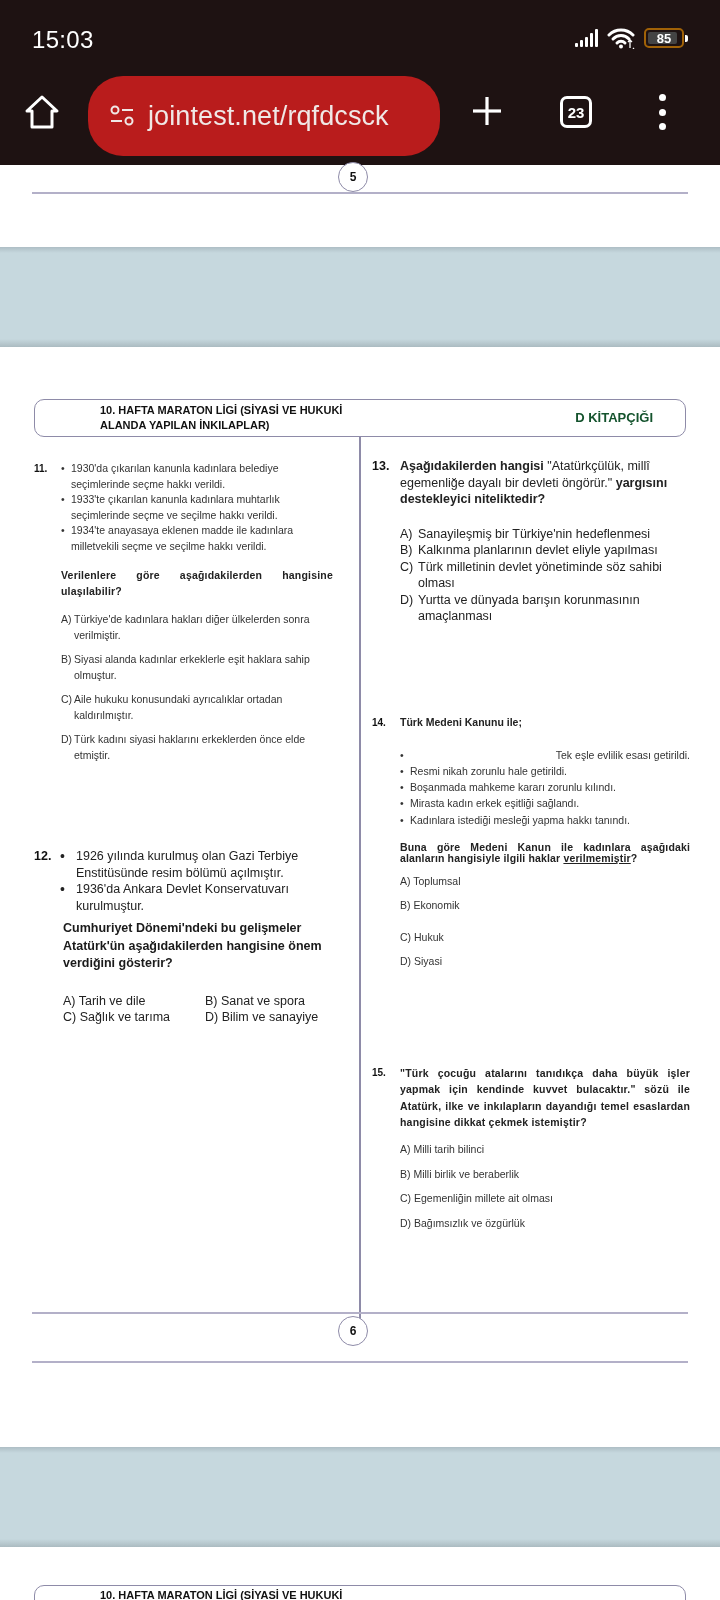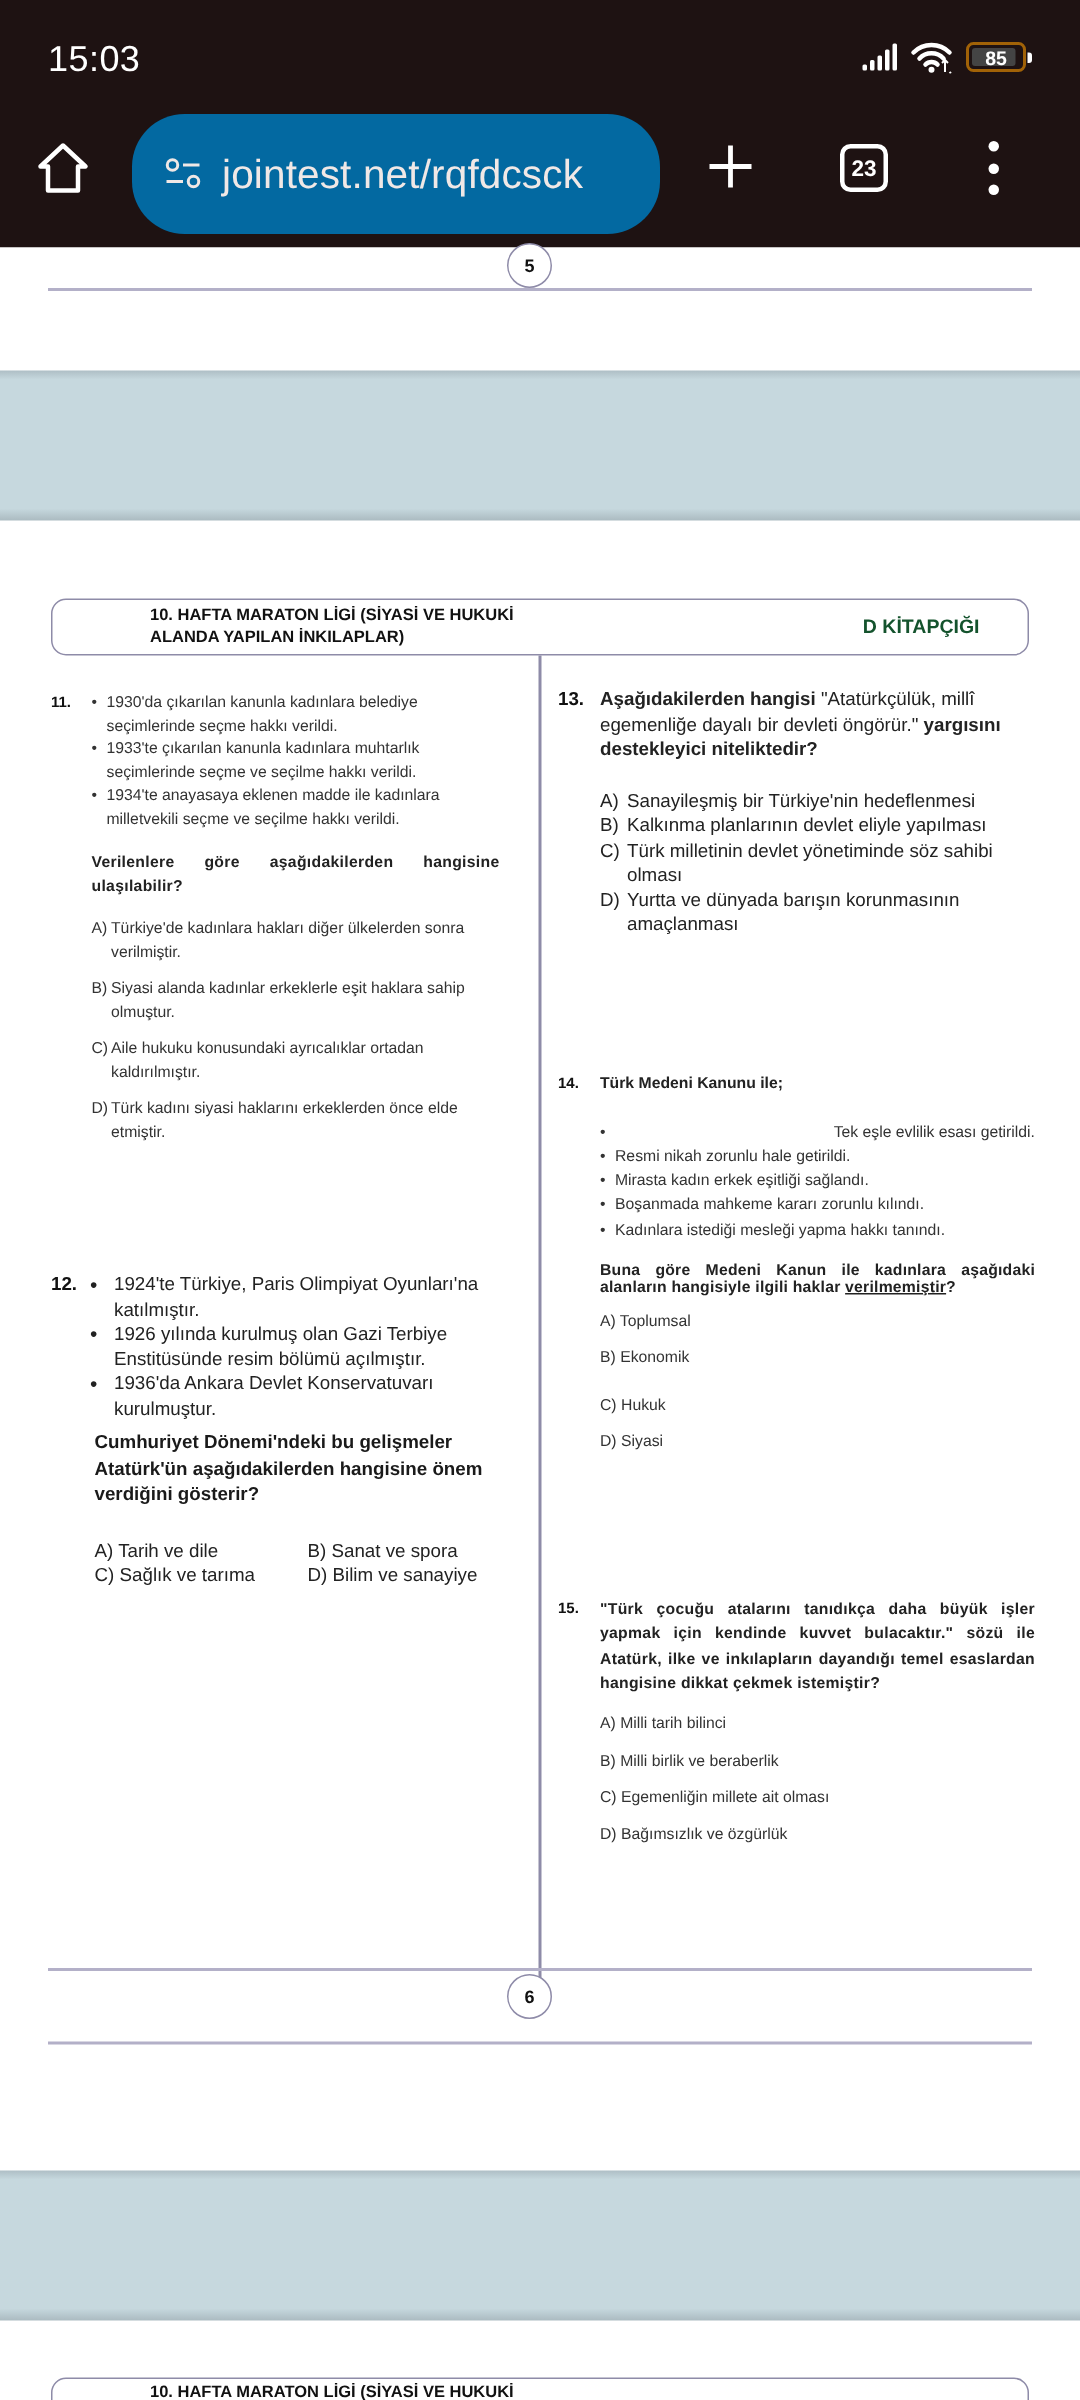--- a/index.html
+++ b/index.html
@@ -12,21 +12,21 @@
   .status-icons { position: absolute; right: 36px; top: 27px; display: flex; align-items: center; gap: 9px; }
   .signal { display: flex; align-items: flex-end; gap: 2px; height: 18px; }
   .signal span { width: 3px; background: #fff; border-radius: 1px; display: block; }
   .battery { position: relative; width: 40px; height: 20px; border: 2px solid #a16207; border-radius: 5px; display: flex; align-items: center; justify-content: center; }
   .battery-fill { position: absolute; left: 2px; top: 2px; bottom: 2px; width: 29px; background: #444; border-radius: 2px; }
   .battery-text { position: relative; font-size: 13px; color: #fff; font-weight: 700; }
   .battery-tip { position: absolute; right: -6px; top: 5px; width: 3px; height: 7px; background: #fff; border-radius: 0 2px 2px 0; }
 
   .nav-row { position: absolute; left: 0; top: 76px; width: 720px; height: 70px; }
   .home-btn { position: absolute; left: 22px; top: 16px; width: 40px; height: 40px; display: flex; align-items: center; justify-content: center; }
-  .url-bar { position: absolute; left: 88px; top: 0; width: 352px; height: 80px; background: #0369a1; border-radius: 35px; display: flex; align-items: center; padding-left: 22px; }
+  .url-bar { position: absolute; left: 88px; top: 0; width: 352px; height: 80px; background: #b91c1c; border-radius: 35px; display: flex; align-items: center; padding-left: 22px; }
   .url-text { font-size: 27px; color: #f0e8e6; margin-left: 14px; letter-spacing: 0.1px; }
   .new-tab-btn { position: absolute; left: 466px; top: 14px; width: 42px; height: 42px; display: flex; align-items: center; justify-content: center; font-size: 40px; line-height: 1; font-weight: 300; color: #fff; }
   .tabs-btn { position: absolute; left: 560px; top: 20px; width: 32px; height: 32px; border: 3px solid #fff; border-radius: 7px; display: flex; align-items: center; justify-content: center; font-size: 15px; font-weight: 700; color: #fff; }
   .menu-btn { position: absolute; left: 652px; top: 18px; width: 20px; height: 36px; display: flex; flex-direction: column; align-items: center; justify-content: space-between; }
   .menu-btn span { width: 7px; height: 7px; background: #fff; border-radius: 50%; display: block; }
 
   
   .doc { position: absolute; left: 0; top: 165px; width: 720px; height: 1435px; background: #fff; }
   .page-num { position: absolute; width: 30px; height: 30px; border: 1.5px solid #8e8ba8; border-radius: 50%; background: #fff; display: flex; align-items: center; justify-content: center; font-size: 12px; font-weight: 700; color: #111; }
   .hline { position: absolute; height: 2px; background: #b3b0c8; }
@@ -155,21 +155,20 @@
       <div class="opt">
         <span class="lbl">D)</span>
         <span>Türk kadını siyasi haklarını erkeklerden önce elde etmiştir.</span>
       </div>
     </div>
   </div>
 
   <div class="q q-large" style="left:34px; top:683px; width:310px;">
     <div class="q-num">12.</div>
     <div class="q-body" style="left:26px; width:282px;">
-      <div class="bullet">1924'te Türkiye, Paris Olimpiyat Oyunları'na katılmıştır.</div>
       <div class="bullet">1926 yılında kurulmuş olan Gazi Terbiye Enstitüsünde resim bölümü açılmıştır.</div>
       <div class="bullet">1936'da Ankara Devlet Konservatuvarı kurulmuştur.</div>
       <div class="stem" style="text-align:left; margin-top:6px; padding-left:3px;">Cumhuriyet Dönemi'ndeki bu gelişmeler Atatürk'ün aşağıdakilerden hangisine önem verdiğini gösterir?</div>
       <div class="opts-grid" style="padding-left:3px;">
         <div><span>A)</span> <span>Tarih ve dile</span></div>
         <div><span>B)</span> <span>Sanat ve spora</span></div>
         <div><span>C)</span> <span>Sağlık ve tarıma</span></div>
         <div><span>D)</span> <span>Bilim ve sanayiye</span></div>
       </div>
     </div>
@@ -203,22 +202,22 @@
     </div>
   </div>
 
   <div class="q" style="left:372px; top:550px; width:318px;">
     <div class="q-num">14.</div>
     <div class="q-body" style="left:28px; width:290px;">
       <div style="font-weight:700; color:#222;">Türk Medeni Kanunu ile;</div>
       <div style="height:16px;"></div>
       <div class="bullet" style="line-height:16.3px;text-align:right;">Tek eşle evlilik esası getirildi.</div>
       <div class="bullet" style="line-height:16.3px;">Resmi nikah zorunlu hale getirildi.</div>
+      <div class="bullet" style="line-height:16.3px;">Boşanmada mahkeme kararı zorunlu kılındı.</div>
       <div class="bullet" style="line-height:16.3px;">Mirasta kadın erkek eşitliği sağlandı.</div>
-      <div class="bullet" style="line-height:16.3px;">Boşanmada mahkeme kararı zorunlu kılındı.</div>
       <div class="bullet" style="line-height:16.3px;">Kadınlara istediği mesleği yapma hakkı tanındı.</div>
       <div class="stem" style="margin-top:14px; line-height:11px; letter-spacing:0.15px;">
         <span>Buna göre Medeni Kanun ile kadınlara aşağıdaki alanların hangisiyle ilgili haklar</span>
         <span class="underline">verilmemiştir</span><span>?</span>
       </div>
       <div class="opt" style="margin-top:10px; padding-left:0;">
         <span>A)</span> <span>Toplumsal</span>
       </div>
       <div class="opt" style="padding-left:0;">
         <span>B)</span> <span>Ekonomik</span>

